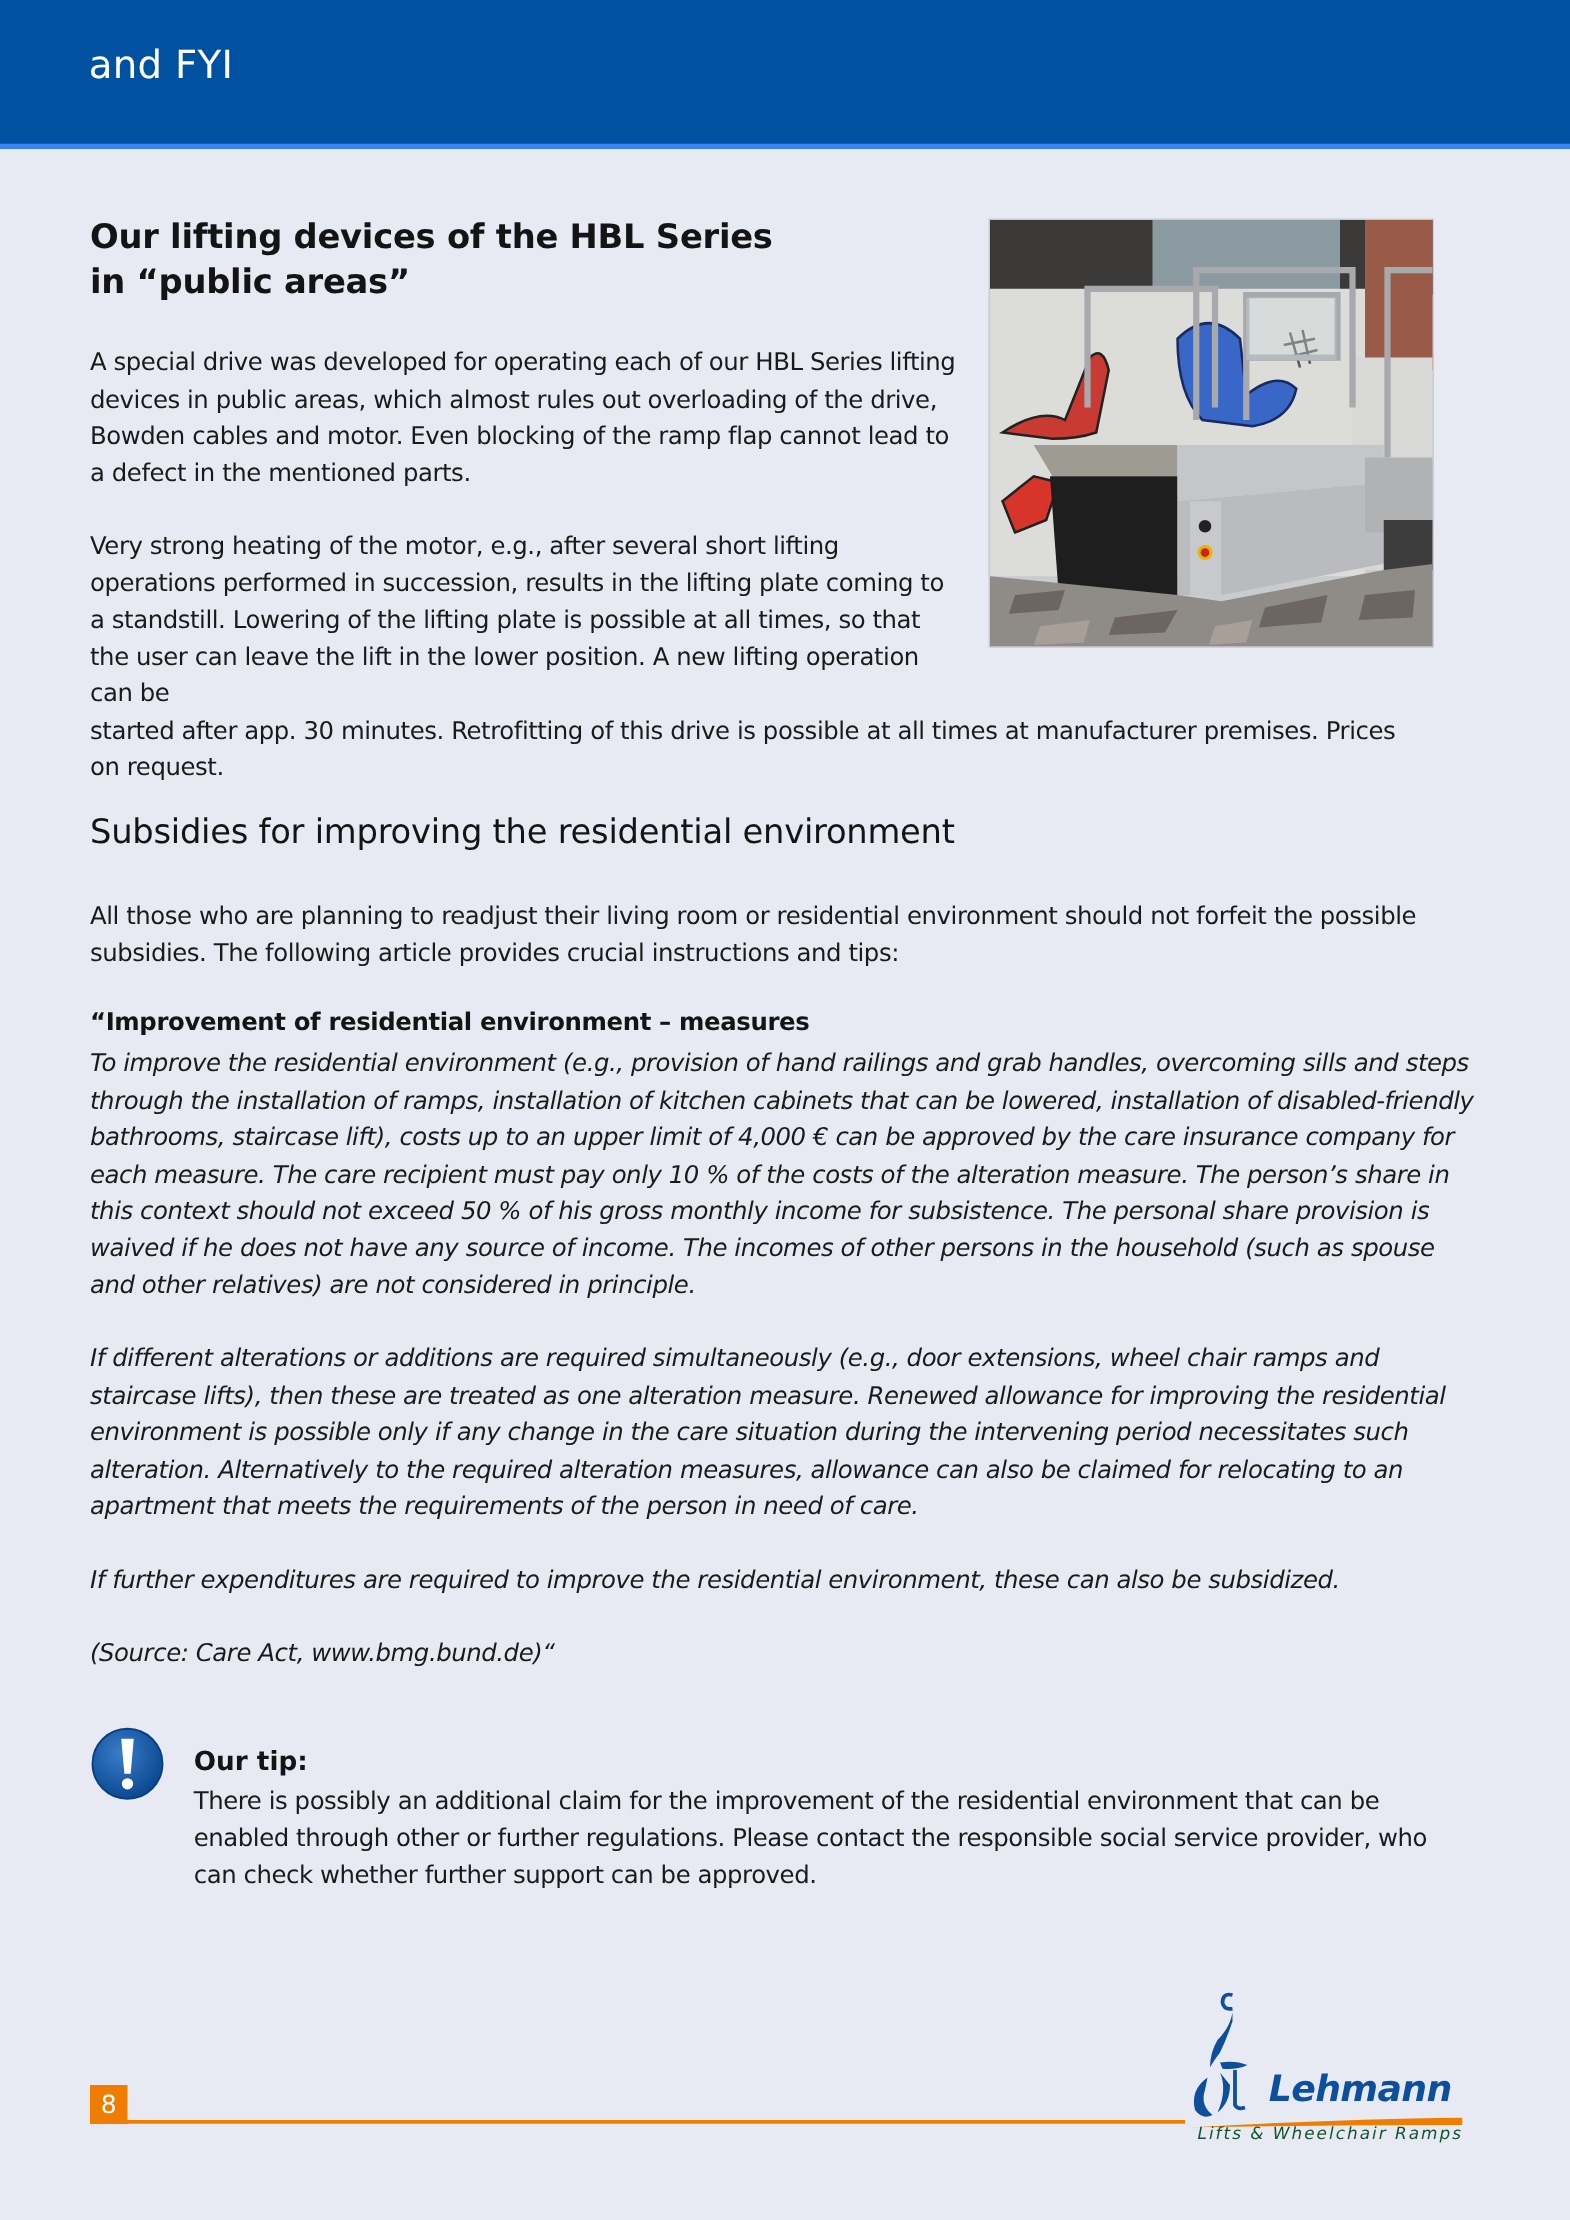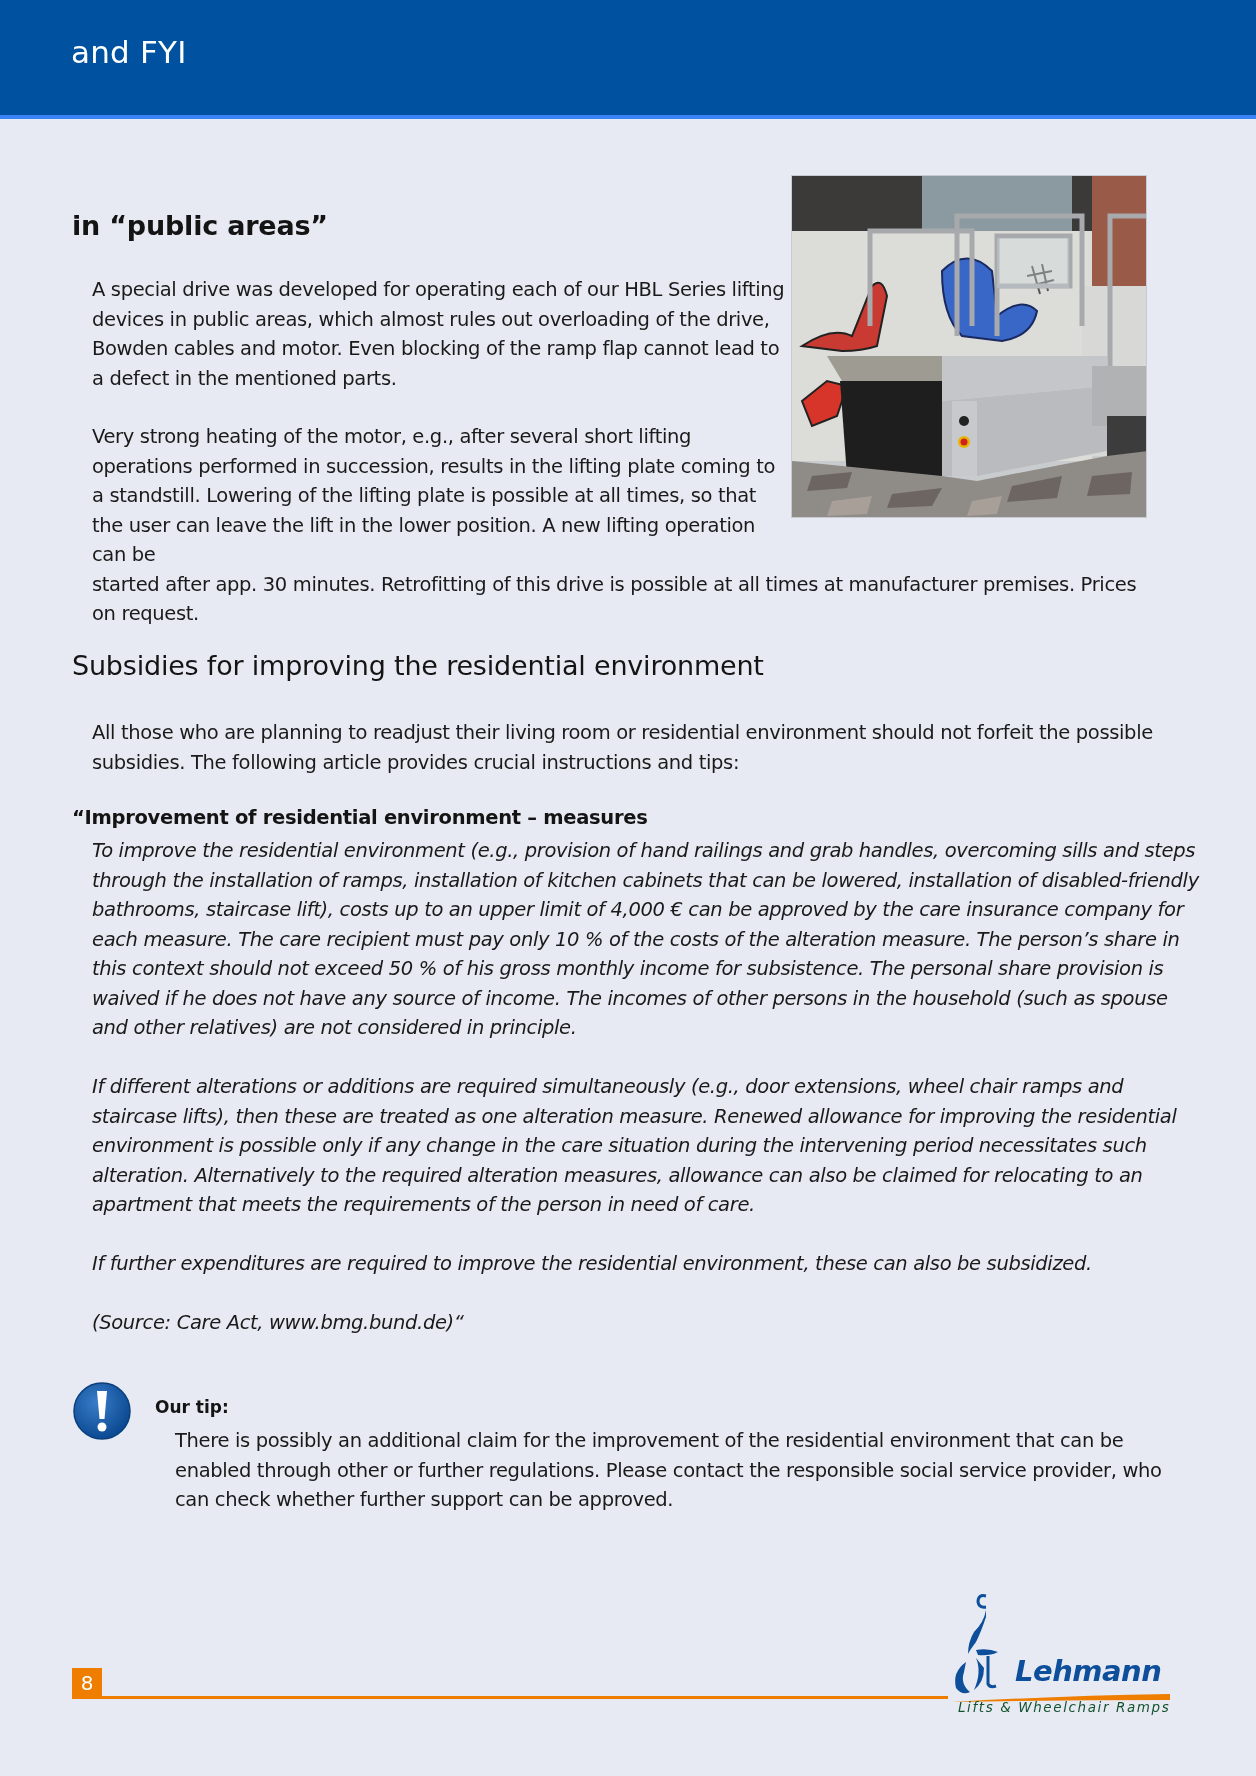--- a/index.html
+++ b/index.html
@@ -24,21 +24,20 @@
 
     .h1 {
       position: absolute; left: 72px; top: 172px; width: 620px;
       font-size: 27px; font-weight: bold; line-height: 36px; color: #141414;
       letter-spacing: -0.2px;
     }
     .para {
       position: absolute; left: 72px;
       font-size: 19.5px; line-height: 29.5px; color: #1a1a1a;
       letter-spacing: -0.35px;
-      margin-left: 20px;
     }
     .p1 { top: 275px; width: 700px; }
     .p2 { top: 422px; width: 1060px; }
     .p2 .narrow { display: block; width: 700px; }
 
     .photo {
       position: absolute; left: 791px; top: 175px; width: 356px; height: 343px;
       border: 1px solid #c8cad2;
       overflow: hidden;
       background: #c9ccce;
@@ -56,21 +55,21 @@
     .italic { font-style: italic; }
     .q1 { top: 836px; width: 1110px; }
     .q2 { top: 1072px; width: 1110px; }
     .q3 { top: 1249px; width: 1110px; }
 
     .tip-icon {
       position: absolute; left: 72px; top: 1381px; width: 60px; height: 60px;
     }
     .tip-title {
       position: absolute; left: 155px; top: 1397px;
-      font-size: 17px; font-weight: bold; color: #141414;
+      font-size: 21px; font-weight: bold; color: #141414;
     }
     .tip-body { left: 155px; top: 1426px; width: 1020px; }
 
     .footer-line {
       position: absolute; left: 72px; top: 1696px; width: 876px; height: 3px;
       background: #ee7d00;
     }
     .page-number {
       position: absolute; left: 72px; top: 1668px; width: 30px; height: 31px;
       background: #ee7d00; color: #ffffff;
@@ -91,21 +90,21 @@
     }
   </style>
 </head>
 <body>
 
 <div class="header-band">
   <div class="section-title">and FYI</div>
 </div>
 
 <h1 class="h1">
-  <br>
+  <span>Our lifting devices of the HBL Series</span><br>
   <span>in “public areas”</span>
 </h1>
 
 <p class="para p1">A special drive was developed for operating each of our HBL Series lifting devices in public areas, which almost rules out overloading of the drive, Bowden cables and motor. Even blocking of the ramp flap cannot lead to a defect in the mentioned parts.</p>
 
 <p class="para p2">
   <span class="narrow">Very strong heating of the motor, e.g., after several short lifting operations performed in succession, results in the lifting plate coming to a standstill. Lowering of the lifting plate is possible at all times, so that the user can leave the lift in the lower position. A new lifting operation can be</span>
   <span>started after app. 30 minutes. Retrofitting of this drive is possible at all times at manufacturer premises. Prices on request.</span>
 </p>
 

